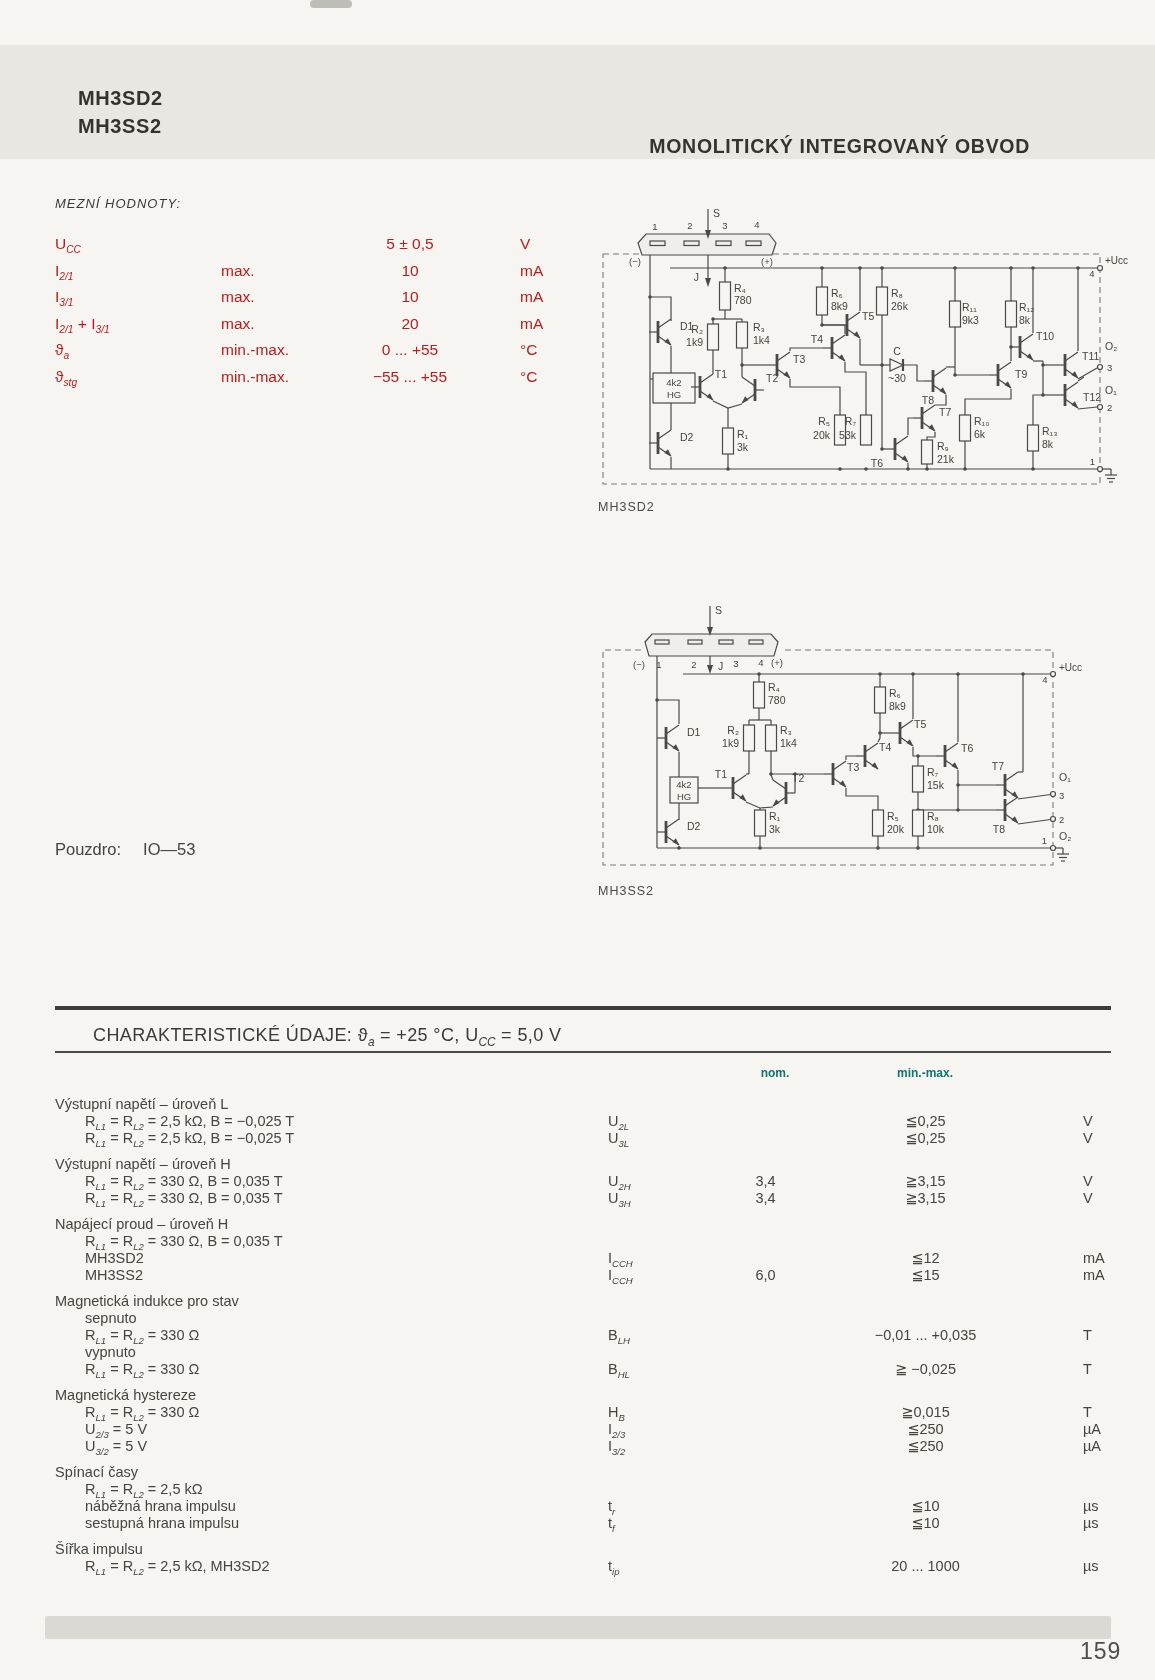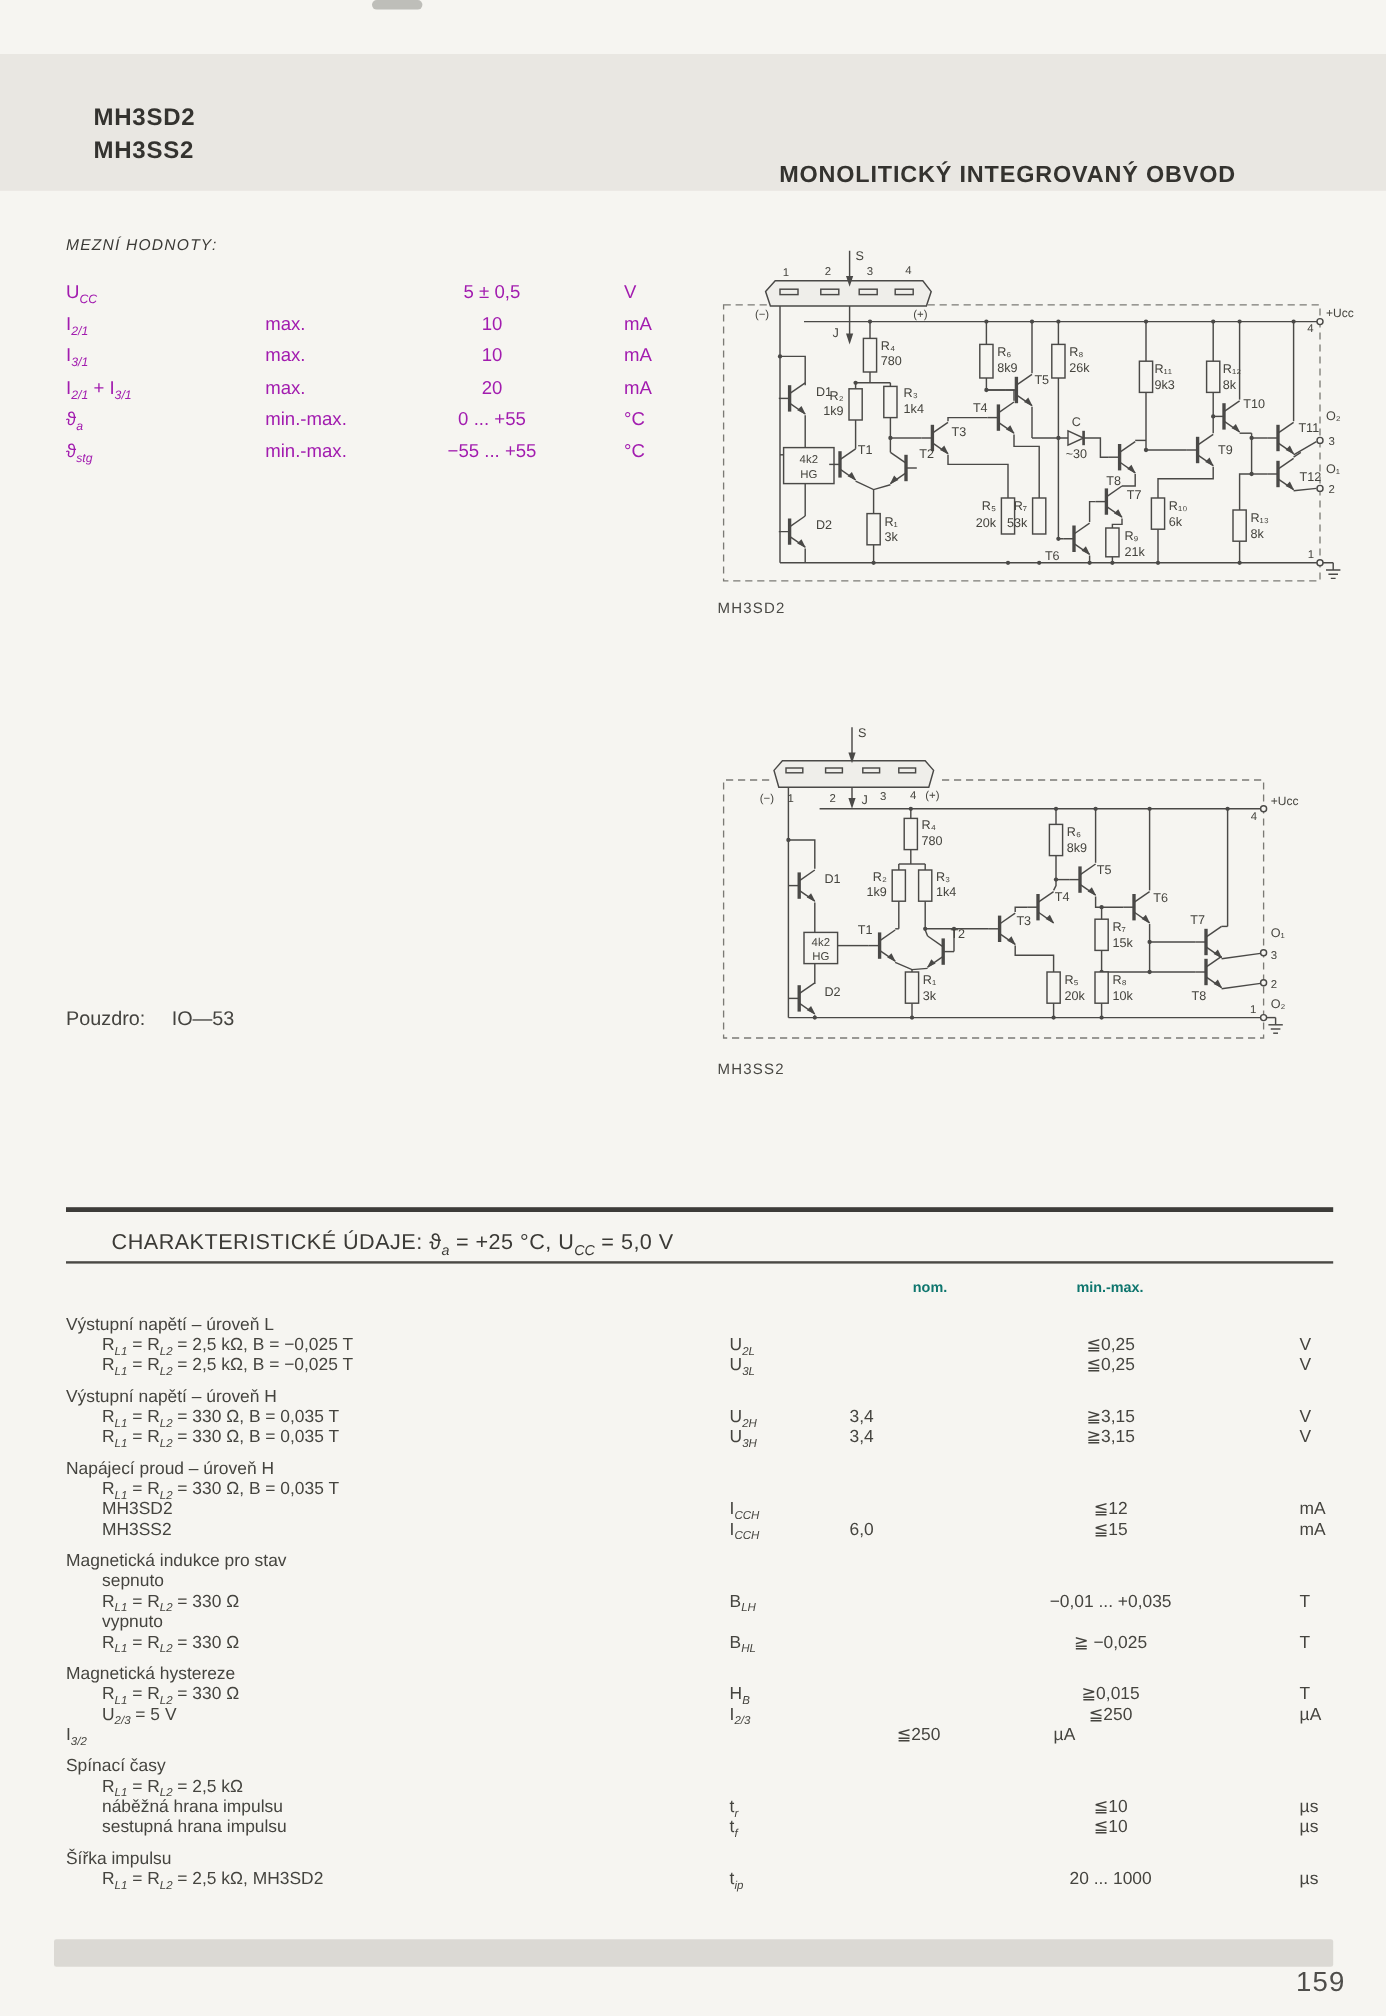--- a/index.html
+++ b/index.html
@@ -14,38 +14,38 @@
   .band-top { left:0; top:45px; width:1155px; height:114px; background:#e9e7e2; }
   .smudge { left:310px; top:0; width:42px; height:8px; background:#908f8b; opacity:.55; border-radius:4px; }
   .band-bottom { left:45px; top:1616px; width:1066px; height:23px; background:#dbd9d4; border-radius:2px; }
 
   .parts { left:78px; top:84px; font-size:20px; font-weight:bold; line-height:28px; letter-spacing:.6px; color:#34332f; }
   .doctitle { left:260px; top:84px; width:770px; text-align:right; font-size:19.5px; font-weight:bold; line-height:28px; letter-spacing:.7px; color:#34332f;margin-top:48px; }
 
   .sect-title { left:55px; top:196px; font-size:13px; letter-spacing:1px; color:#3b3a36;font-style:italic; }
 
   .limits { left:55px; top:231px; width:540px; }
-  .lrow { display:grid; grid-template-columns:150px 120px 170px 1fr; line-height:26.5px; font-size:15.5px; color:#a21caf; }
+  .lrow { display:grid; grid-template-columns:150px 120px 170px 1fr; line-height:26.5px; font-size:15.5px; color:#b91c1c; }
   .l-cond { padding-left:16px; }
   .l-val { text-align:center; }
   .l-unit { padding-left:25px; }
 
   .pouzdro { left:55px; top:840px; font-size:16.5px; color:#44433f; }
   .pouzdro .v { margin-left:22px; }
 
   .rule1 { left:55px; top:1006px; width:1056px; height:3.5px; background:#3d3c39; }
   .rule2 { left:55px; top:1051px; width:1056px; height:2.2px; background:#4a4945; }
   .char-title { left:57px; top:1025px; font-size:18px; letter-spacing:.4px; color:#3b3a36;margin-left:36px; }
   .colhead { font-size:12px; font-weight:bold; color:#0f766e; text-align:center; }
 
   .chars { left:55px; top:1087px; width:1052px; }
   .crow { display:grid; grid-template-columns:553px 100px 115px 205px 1fr; line-height:17px; font-size:14.5px; color:#45443f; }
   .crow.sec { margin-top:9px; }
   .ind { padding-left:30px; }
-  .c-nom { }
+  .c-nom { text-align:center; }
   .c-mm { text-align:center; }
   .c-unit { padding-left:55px; }
 
   .pageno { left:1080px; top:1638px; font-size:23px; color:#4f4e4b; letter-spacing:1px; }
 
   .caption { font-size:12.5px; letter-spacing:1px; color:#4a4945; }
 
   svg.sch { position:absolute; }
   svg.sch text { font-family:"Liberation Sans","DejaVu Sans",sans-serif; font-size:10.5px; fill:#45443e; }
   svg.sch text.t9 { font-size:9.5px; }
@@ -604,20 +604,21 @@
       <span class="c-unit">T</span>
     </div>
   <div class="crow">
       <span class="ind">U<sub>2/3</sub> = 5 V</span>
       <span>I<sub>2/3</sub></span>
       <span class="c-nom"></span>
       <span class="c-mm">≦250</span>
       <span class="c-unit">µA</span>
     </div>
   <div class="crow">
+      <span class="ind">U<sub>3/2</sub> = 5 V</span>
       <span>I<sub>3/2</sub></span>
       <span class="c-nom"></span>
       <span class="c-mm">≦250</span>
       <span class="c-unit">µA</span>
     </div>
   <div class="crow sec">
       <span>Spínací časy</span>
     </div>
   <div class="crow">
       <span class="ind">R<sub>L1</sub> = R<sub>L2</sub> = 2,5 kΩ</span>

